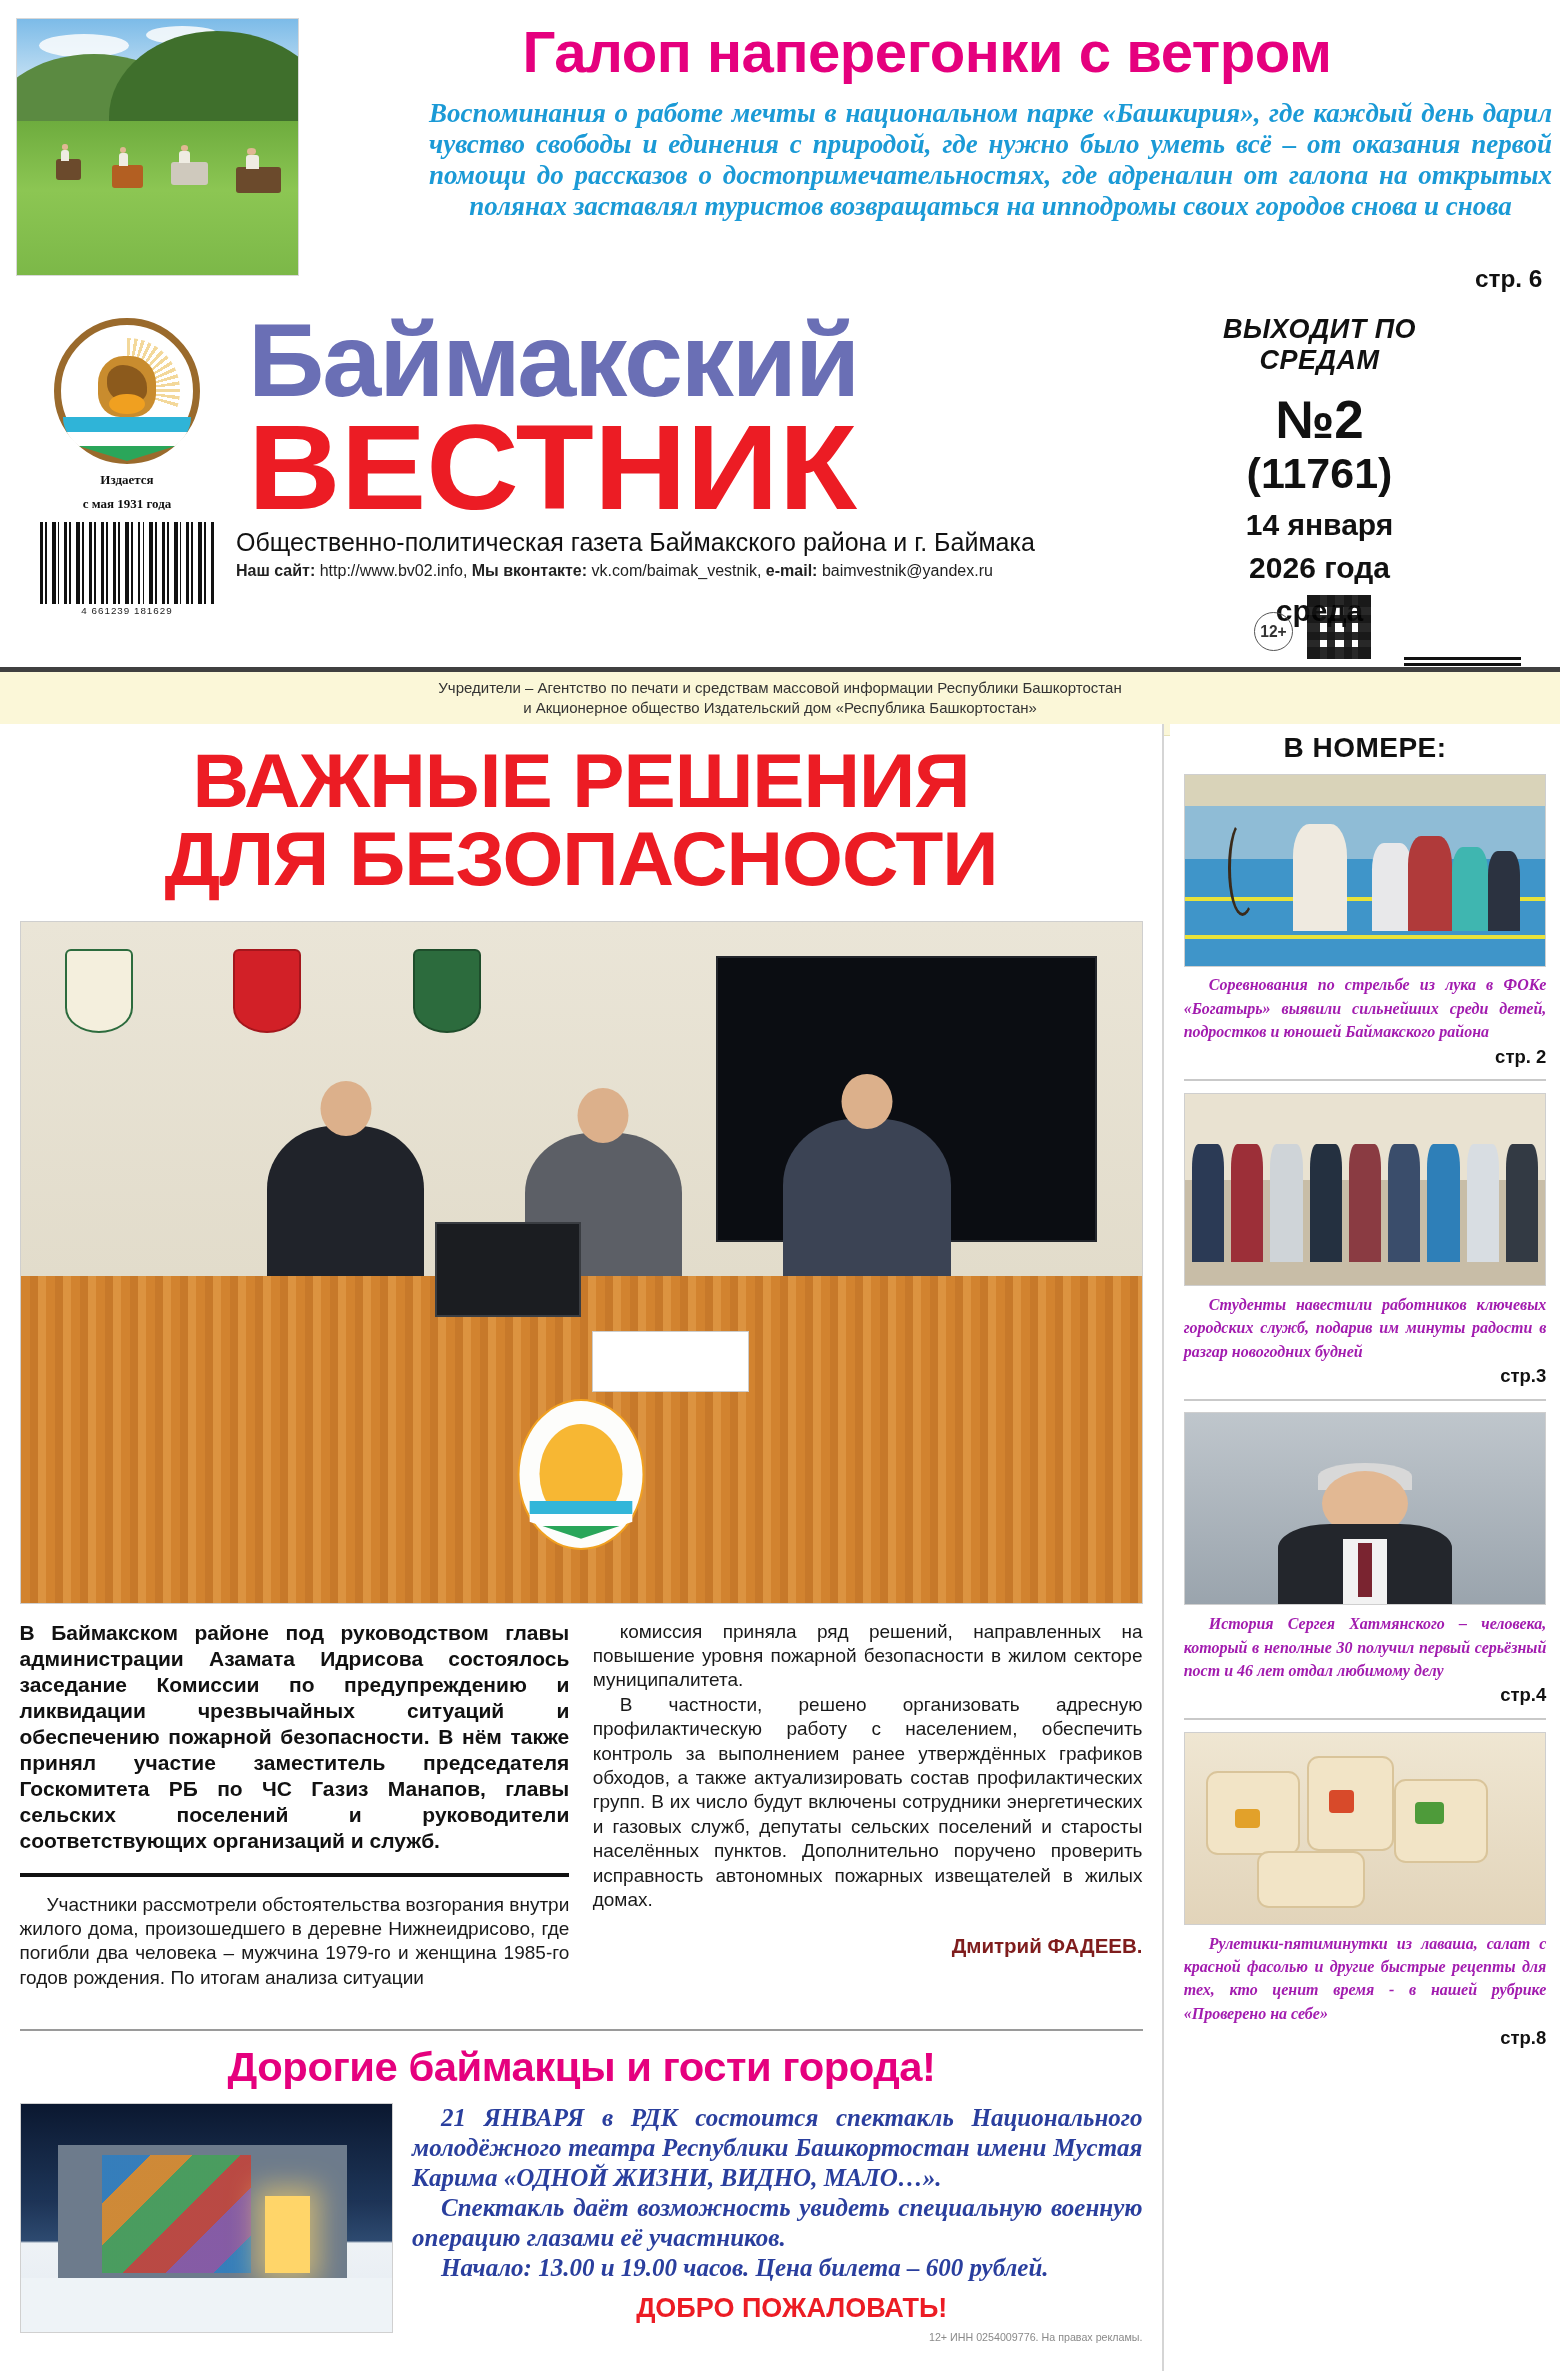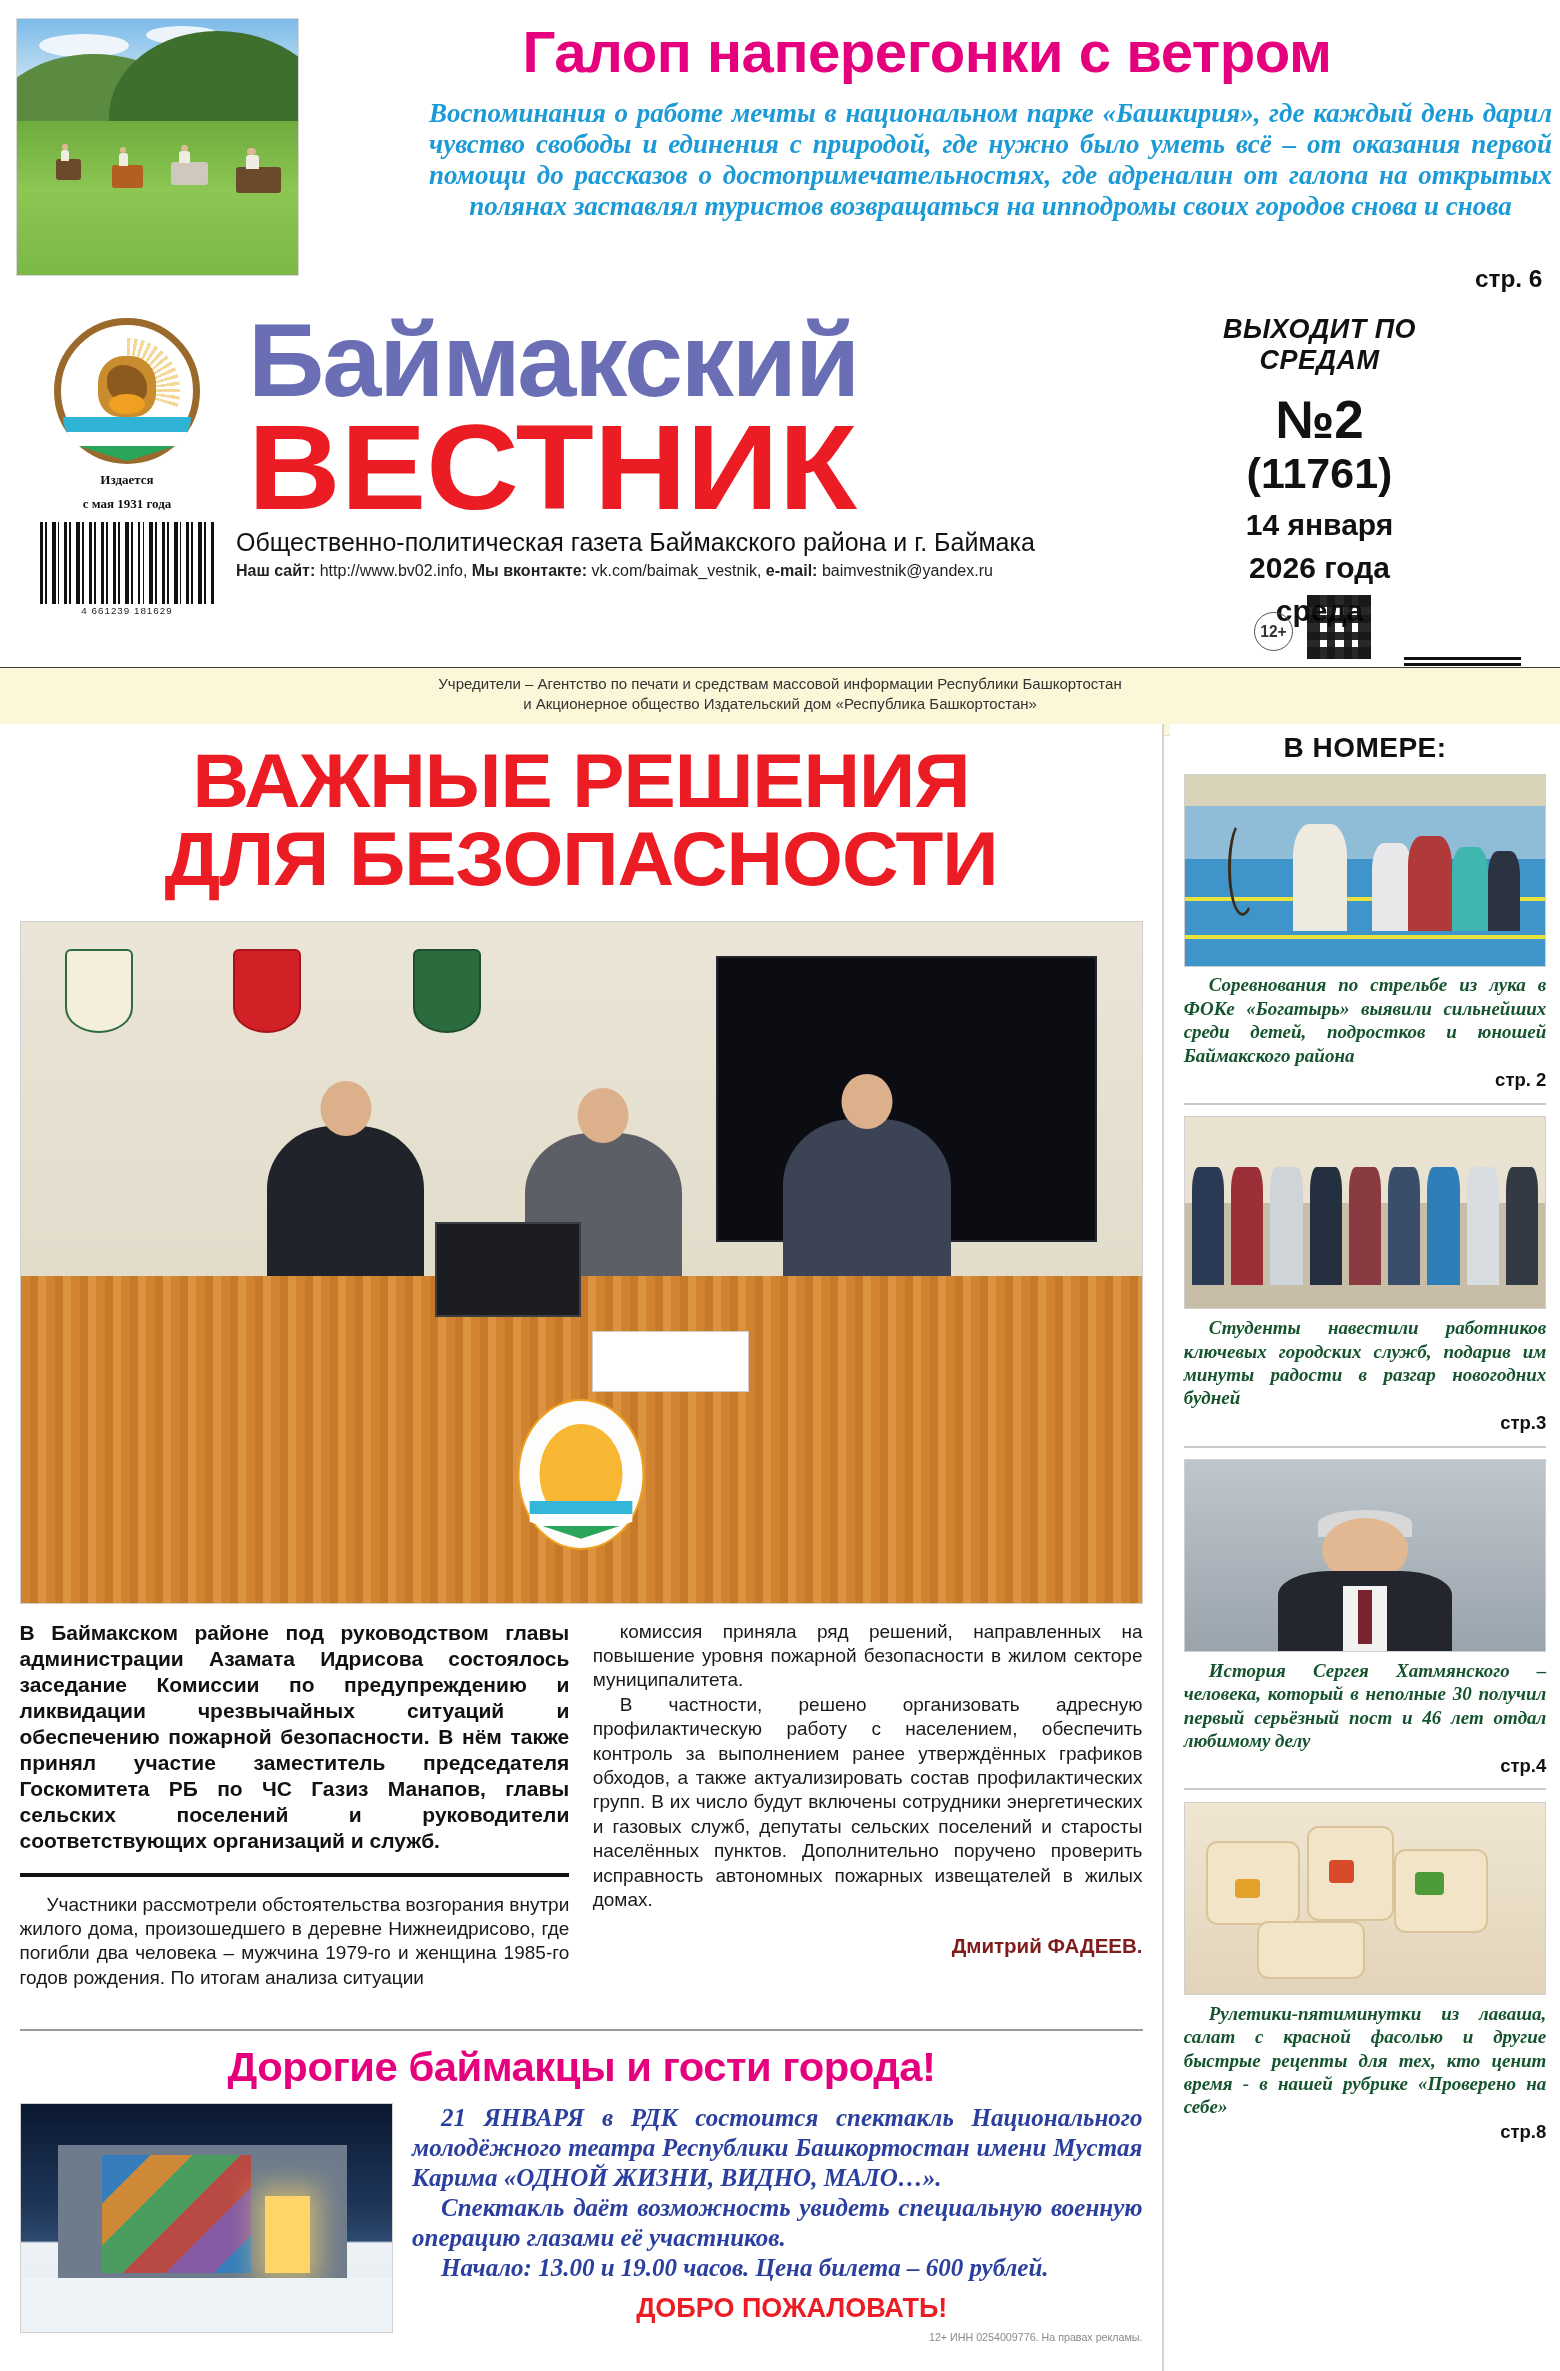--- a/index.html
+++ b/index.html
@@ -252,21 +252,21 @@
     writing-mode: vertical-rl;
     font-size: 10.7px; letter-spacing:1px; color:#333;
   }
 
   
   .founders {
     position: absolute;
     left: 0; top: 667px;
     width: 1560px; height: 69px;
     background: #fbf7d8;
-    border-top: 1px solid #404040;
+    border-top: 5px solid #404040;
     border-bottom: 1px solid #e7e2b8;
     text-align: center;
     padding-top: 5.9px;
   }
   .founders div {
     font-size: 15px; line-height: 20.5px; color: #333;
   }
 
   
   .main-left {
@@ -436,23 +436,23 @@
   .sb-item { margin-bottom: 11.7px; }
   .sb-photo {
     width: 100%; height: 193px;
     border: 1px solid #cfcfcf;
     position: relative; overflow: hidden;
   }
   .sb-cap {
     font-family: "Liberation Serif", serif;
     font-style: italic;
     font-weight: 700;
-    font-size: 19px;
+    font-size: 16px;
     line-height: 23.4px;
-    color: #14532d;
+    color: #a21caf;
     text-align: justify;
     text-indent: 25px;
     margin-top: 6.8px;
   }
   .sb-page {
     text-align: right;
     font-family: "Liberation Sans", sans-serif;
     font-style: normal;
     font-weight: 800;
     font-size: 18.5px;

